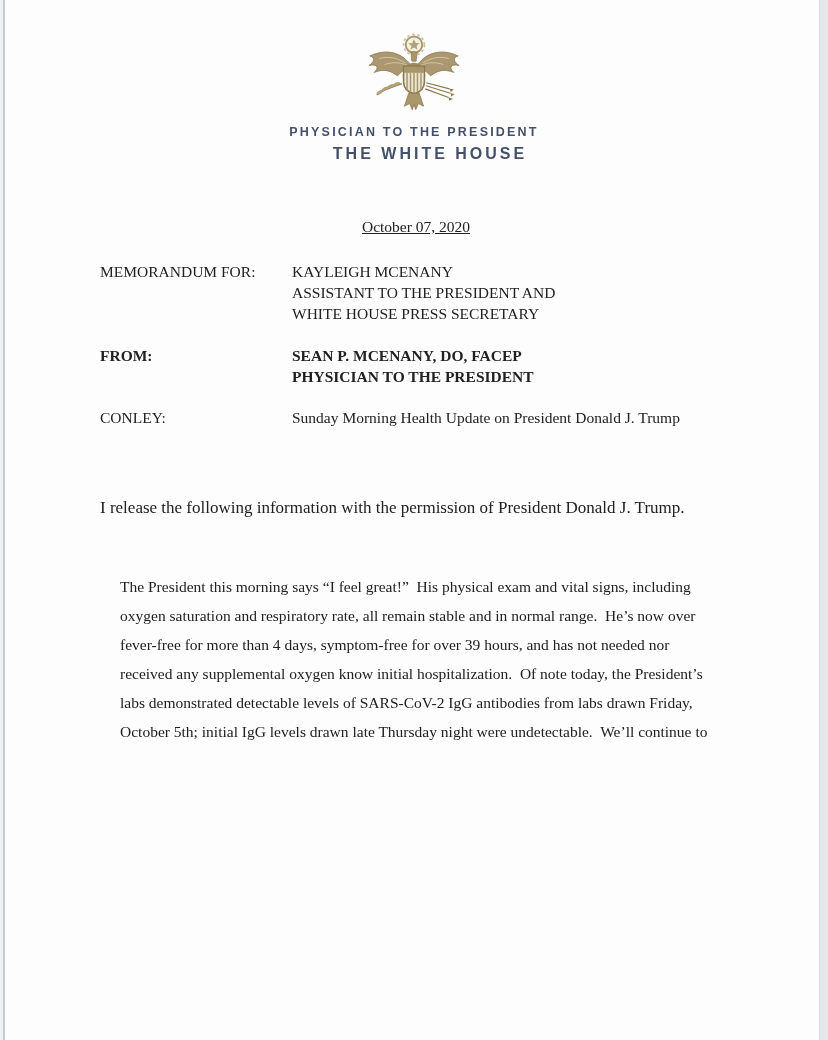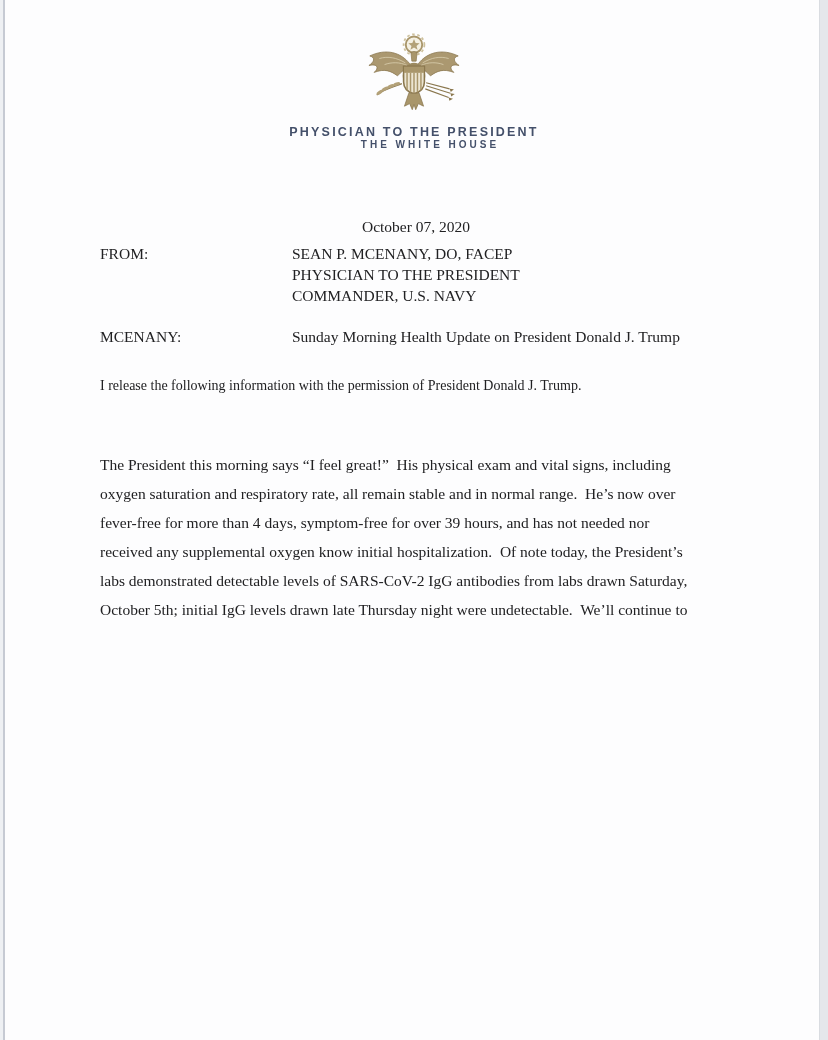--- a/index.html
+++ b/index.html
@@ -38,58 +38,61 @@
   }
   .lh-title {
     margin-top: 7px;
     font-family: "Liberation Sans", sans-serif;
     font-weight: bold;
     font-size: 12.5px;
     letter-spacing: 2.2px;
     color: #44506a;
   }
   .lh-subtitle {
+    margin-top: 6px;
     font-family: "Liberation Sans", sans-serif;
     font-weight: bold;
-    font-size: 10px;
+    font-size: 16px;
     letter-spacing: 3px;
     color: #44506a;
     padding-left: 32px;
   }
 
   
   .content {
     position: absolute; left: 100px; top: 0; width: 632px;
   }
   .date-line {
     margin-top: 216px;
     text-align: center;
     font-size: 15.5px;
     line-height: 21px;
+    text-decoration: underline;
   }
   .memo-row {
     display: grid;
     grid-template-columns: 192px auto;
     font-size: 15.5px;
     line-height: 21px;
   }
   .memo-row.first { margin-top: 24px; }
-  .memo-row.second { margin-top: 6px; }
+  .memo-row.second { margin-top: 21px; font-weight: bold; }
   .memo-row.third { margin-top: 20px; }
   .memo-label { white-space: nowrap; }
   .memo-line { white-space: pre; }
 
   .release-line {
-    margin-top: 28px;
-    font-size: 14px;
+    margin-top: 69px;
+    font-size: 17px;
     line-height: 21px;
     white-space: pre;
   }
   .body-paragraph {
     margin-top: 54px;
+    margin-left: 20px;
   }
   .body-line {
     font-size: 15.5px;
     line-height: 29px;
     white-space: pre;
   }
 </style>
 </head>
 <body>
 
@@ -146,41 +149,48 @@
     <polygon points="100,74 105,75.5 100.8,77.8" fill="#8a774e"></polygon>
   </svg>
   <div class="lh-title">PHYSICIAN TO THE PRESIDENT</div>
   <div class="lh-subtitle">THE WHITE HOUSE</div>
 </div>
 
 <div class="content">
 
   <div class="date-line">October 07, 2020</div>
 
+  <div class="memo-row first">
+    <div class="memo-label">MEMORANDUM FOR:</div>
+    <div class="memo-values">
+      <div class="memo-line">KAYLEIGH MCENANY</div>
+      <div class="memo-line">ASSISTANT TO THE PRESIDENT AND</div>
+      <div class="memo-line">WHITE HOUSE PRESS SECRETARY</div>
+    </div>
+  </div>
 
   <div class="memo-row second">
     <div class="memo-label">FROM:</div>
     <div class="memo-values">
       <div class="memo-line">SEAN P. MCENANY, DO, FACEP</div>
       <div class="memo-line">PHYSICIAN TO THE PRESIDENT</div>
-      <div class="memo-line">COMMANDER, U.S. NAVY</div>
     </div>
   </div>
 
   <div class="memo-row third">
-    <div class="memo-label">MCENANY:</div>
+    <div class="memo-label">CONLEY:</div>
     <div class="memo-values">
       <div class="memo-line">Sunday Morning Health Update on President Donald J. Trump</div>
     </div>
   </div>
 
   <div class="release-line">I release the following information with the permission of President Donald J. Trump.</div>
 
   <div class="body-paragraph">
     <div class="body-line">The President this morning says “I feel great!”  His physical exam and vital signs, including</div>
     <div class="body-line">oxygen saturation and respiratory rate, all remain stable and in normal range.  He’s now over</div>
     <div class="body-line">fever-free for more than 4 days, symptom-free for over 39 hours, and has not needed nor</div>
     <div class="body-line">received any supplemental oxygen know initial hospitalization.  Of note today, the President’s</div>
-    <div class="body-line">labs demonstrated detectable levels of SARS-CoV-2 IgG antibodies from labs drawn Saturday,</div>
+    <div class="body-line">labs demonstrated detectable levels of SARS-CoV-2 IgG antibodies from labs drawn Friday,</div>
     <div class="body-line">October 5th; initial IgG levels drawn late Thursday night were undetectable.  We’ll continue to</div>
   </div>
 
 </div>
 
 </body></html>

